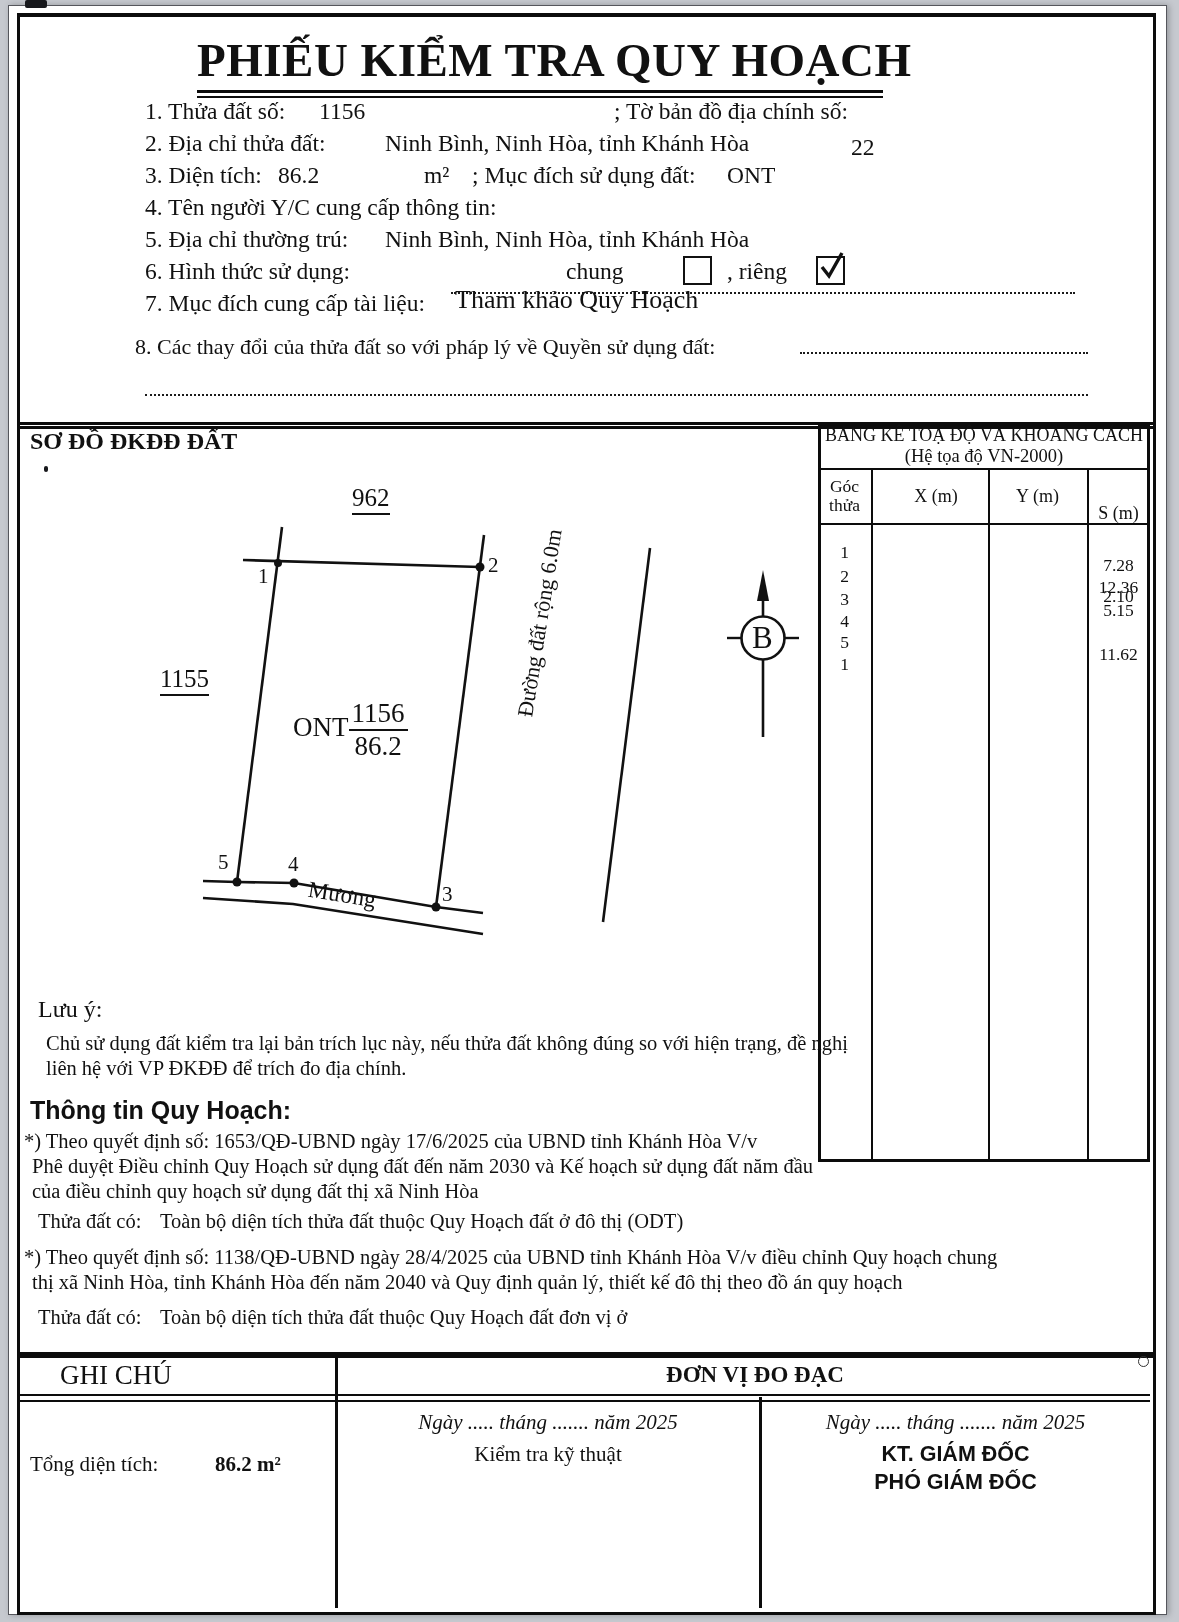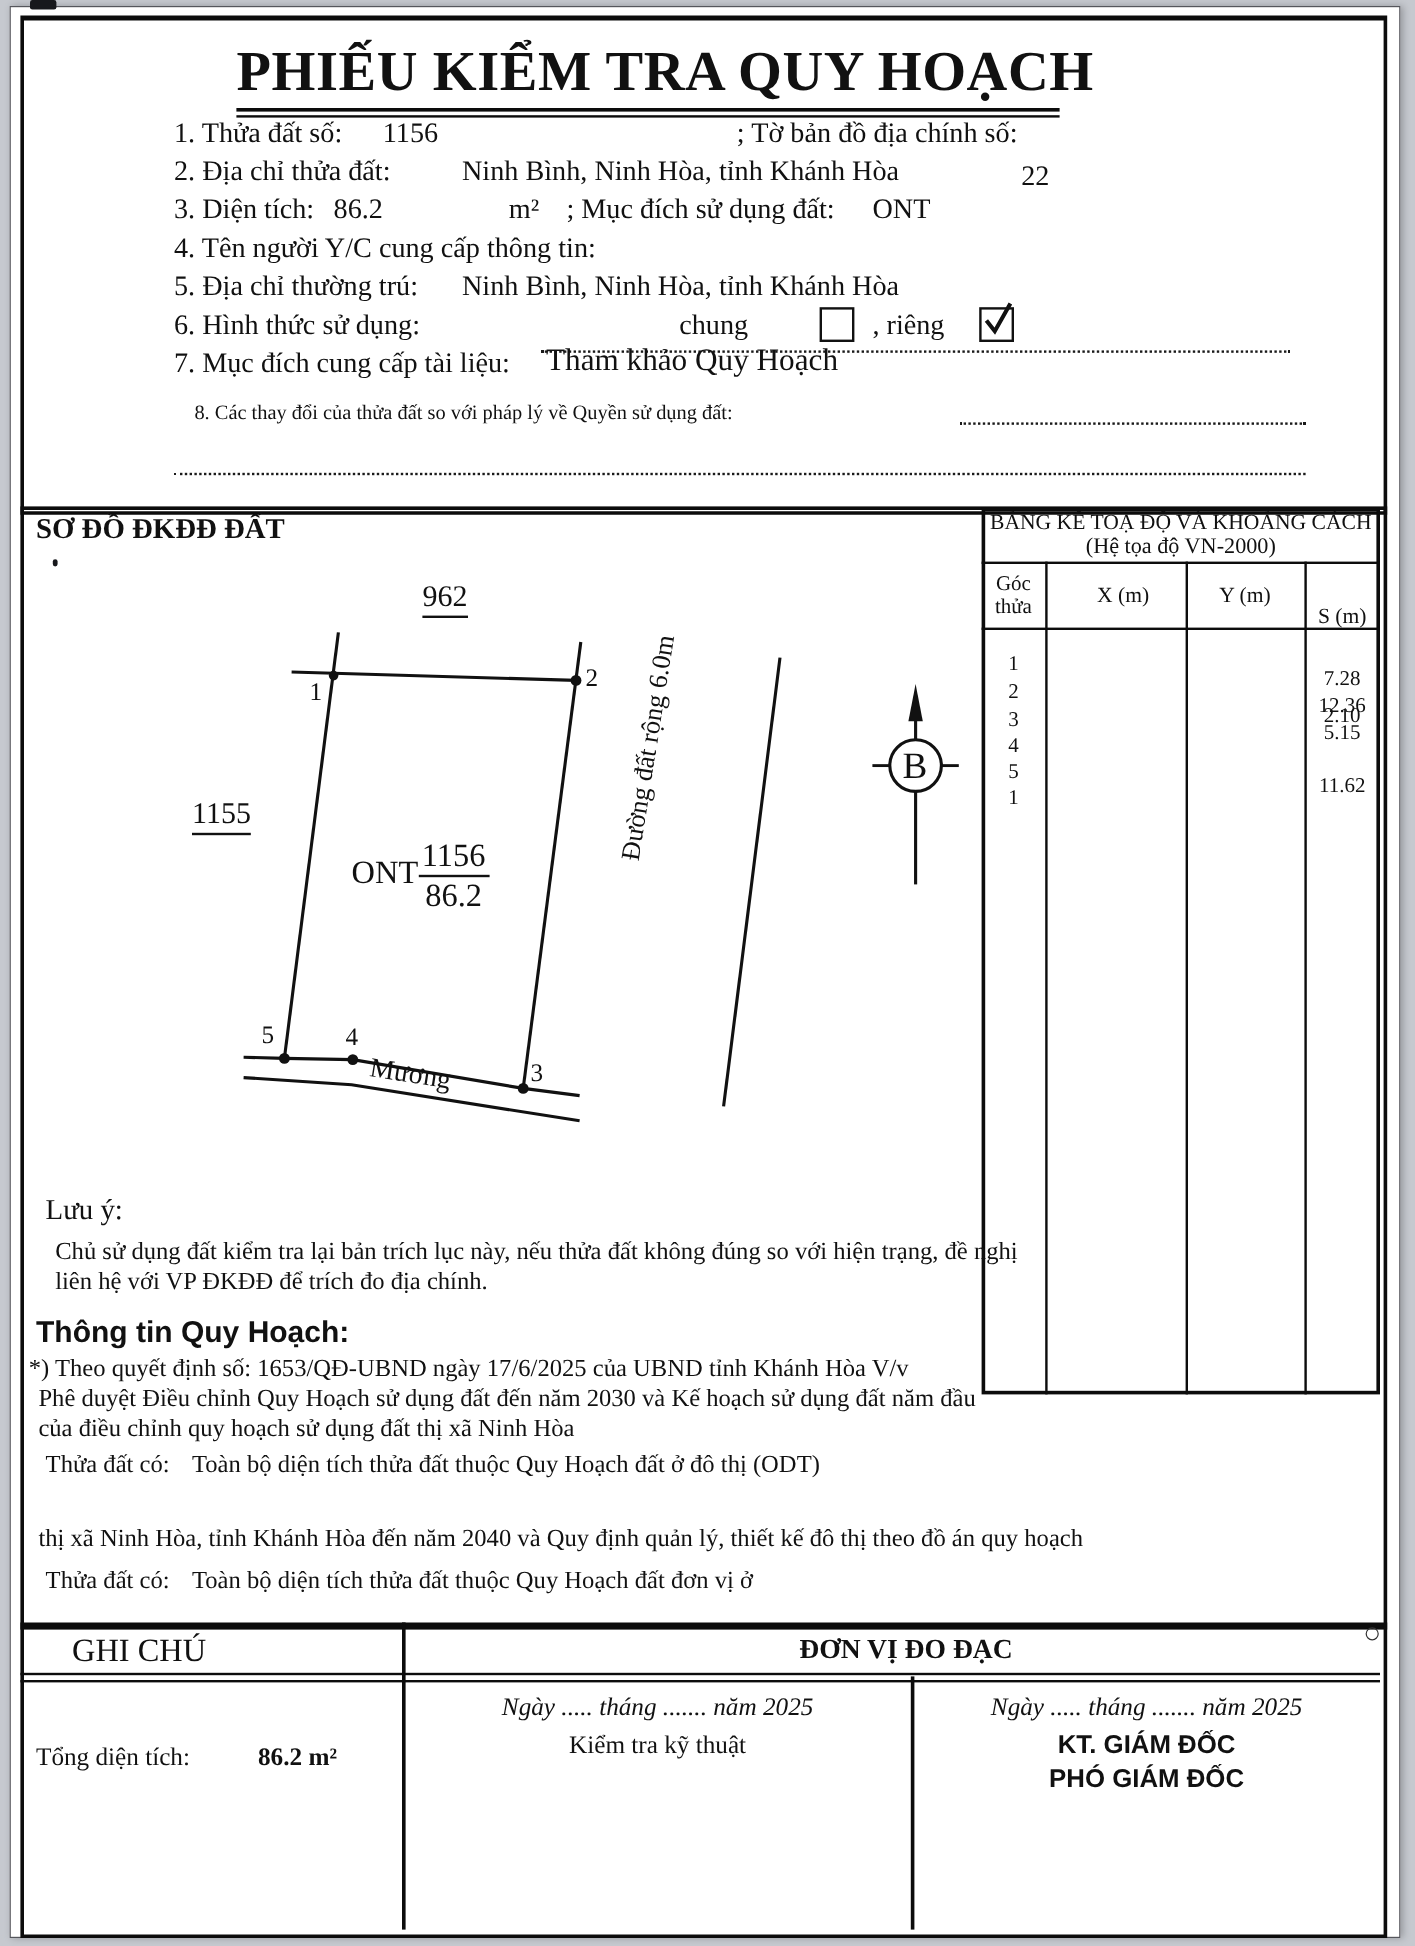--- a/index.html
+++ b/index.html
@@ -68,21 +68,21 @@
   <div class="checkbox checked" style="left:816px;top:256px;">
     <svg class="tick" viewBox="0 0 30 34">
         <path d="M6 18 L13 27 L26 4" fill="none" stroke="#111" stroke-width="3.4"></path>
       </svg>
   </div>
 
   <div class="t" style="left:145px;top:290px;font-size:23.5px;">7. Mục đích cung cấp tài liệu:</div>
   <div class="dotline" style="left:451px;top:292px;width:624px;"></div>
   <div class="t" style="left:455px;top:285px;font-size:26px;">Tham khảo Quy Hoạch</div>
 
-  <div class="t" style="left:162px;top:334px;font-size:17px;">8. Các thay đổi của thửa đất so với pháp lý về Quyền sử dụng đất:</div>
+  <div class="t" style="left:135px;top:334px;font-size:22px;">8. Các thay đổi của thửa đất so với pháp lý về Quyền sử dụng đất:</div>
   <div class="dotline" style="left:800px;top:352px;width:288px;"></div>
   <div class="dotline" style="left:145px;top:394px;width:943px;"></div>
 
   <div class="sectionbox" style="left:17px;top:422px;width:1133px;height:930px;"></div>
 
   <div class="t bold" style="left:30px;top:428px;font-size:24px;">SƠ ĐỒ ĐKĐĐ ĐẤT</div>
   <div class="artifact" style="left:44px;top:466px;width:4px;height:6px;"></div>
 
   <svg class="layer" width="1179" height="1622" viewBox="0 0 1179 1622">
     <g stroke="#111" stroke-width="2.6" fill="none">
@@ -159,20 +159,21 @@
   <div class="t" style="left:38px;top:996px;font-size:24px;">Lưu ý:</div>
   <div class="t" style="left:46px;top:1032px;font-size:20.5px;">Chủ sử dụng đất kiểm tra lại bản trích lục này, nếu thửa đất không đúng so với hiện trạng, đề nghị</div>
   <div class="t" style="left:46px;top:1057px;font-size:20.5px;">liên hệ với VP ĐKĐĐ để trích đo địa chính.</div>
 
   <div class="t bold sans" style="left:30px;top:1096px;font-size:25px;">Thông tin Quy Hoạch:</div>
   <div class="t" style="left:24px;top:1130px;font-size:20.5px;">*) Theo quyết định số: 1653/QĐ-UBND ngày 17/6/2025 của UBND tỉnh Khánh Hòa V/v</div>
   <div class="t" style="left:32px;top:1155px;font-size:20.5px;">Phê duyệt Điều chỉnh Quy Hoạch sử dụng đất đến năm 2030 và Kế hoạch sử dụng đất năm đầu</div>
   <div class="t" style="left:32px;top:1180px;font-size:20.5px;">của điều chỉnh quy hoạch sử dụng đất thị xã Ninh Hòa</div>
   <div class="t" style="left:38px;top:1210px;font-size:20.5px;">Thửa đất có:</div>
   <div class="t" style="left:160px;top:1210px;font-size:20.5px;">Toàn bộ diện tích thửa đất thuộc Quy Hoạch đất ở đô thị (ODT)</div>
+  <div class="t" style="left:24px;top:1246px;font-size:20.5px;">*) Theo quyết định số: 1138/QĐ-UBND ngày 28/4/2025 của UBND tỉnh Khánh Hòa V/v điều chỉnh Quy hoạch chung</div>
   <div class="t" style="left:32px;top:1271px;font-size:20.5px;">thị xã Ninh Hòa, tỉnh Khánh Hòa đến năm 2040 và Quy định quản lý, thiết kế đô thị theo đồ án quy hoạch</div>
   <div class="t" style="left:38px;top:1306px;font-size:20.5px;">Thửa đất có:</div>
   <div class="t" style="left:160px;top:1306px;font-size:20.5px;">Toàn bộ diện tích thửa đất thuộc Quy Hoạch đất đơn vị ở</div>
 
   <div class="sectionbox" style="left:17px;top:1352px;width:1133px;height:256px;border-top-width:4px;"></div>
   <div class="hline" style="left:17px;top:1394px;width:1133px;height:2.4px;"></div>
   <div class="hline" style="left:17px;top:1400px;width:1133px;height:2.4px;"></div>
   <div class="vline" style="left:335px;top:1352px;width:2.6px;height:256px;"></div>
   <div class="vline" style="left:759px;top:1397px;width:2.6px;height:211px;"></div>
 

